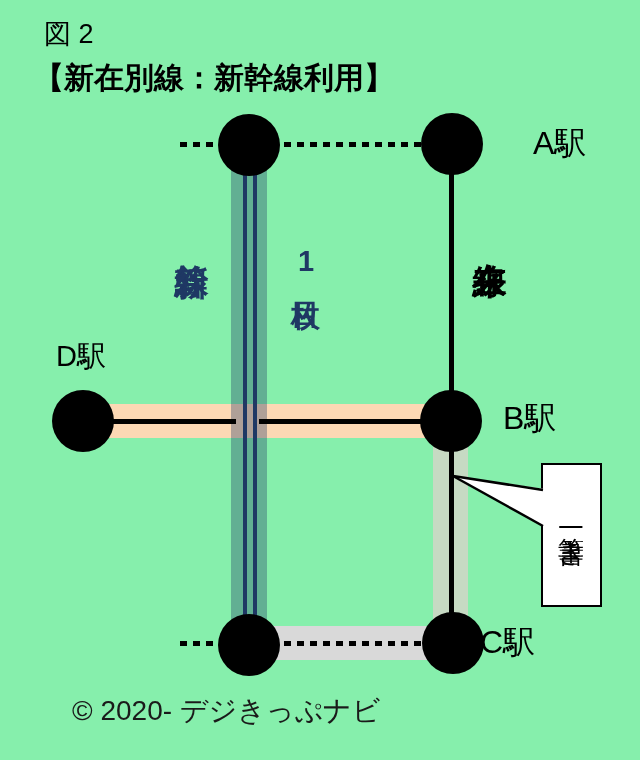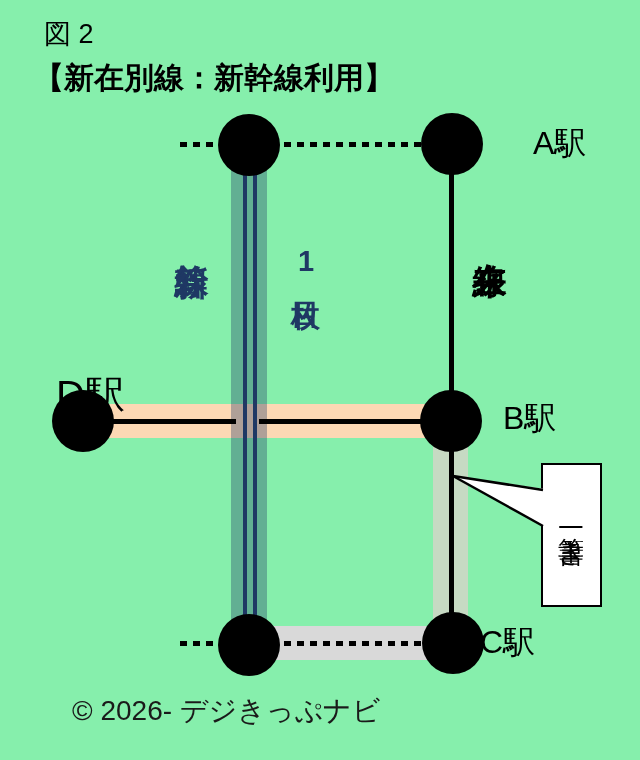--- a/index.html
+++ b/index.html
@@ -82,32 +82,32 @@
   <div class="dotted" style="left:180px;top:641px;width:273px;"></div>
 
   <div class="node" style="left:218px;top:114px;"></div>
   <div class="node" style="left:421px;top:113px;"></div>
   <div class="node" style="left:52px;top:390px;"></div>
   <div class="node" style="left:420px;top:390px;"></div>
   <div class="node" style="left:218px;top:614px;"></div>
   <div class="node" style="left:422px;top:612px;"></div>
 
   <div class="station-label" style="left:505px;top:126px;margin-left:28px;">A駅</div>
-  <div class="station-label" style="left:56px;top:341px;font-size:40px;margin-top:32px;">D駅</div>
+  <div class="station-label" style="left:56px;top:341px;font-size:29px;">D駅</div>
   <div class="station-label" style="left:503px;top:401px;">B駅</div>
   <div class="station-label" style="left:480px;top:625px;">C駅</div>
 
   <div class="vtext navy-label" style="left:175px;top:236px;color:#1f3864;font-size:34px;">新幹線</div>
   <div class="vtext navy-label" style="left:291px;top:245px;color:#1f3864;font-size:29px;">1枚目</div>
   <div class="vtext black-label" style="left:473px;top:236px;font-size:34px;">在来線</div>
 
   <div class="callout-box">
     <span class="callout-text">一筆書き</span>
   </div>
   <svg class="pointer-overlay" viewBox="0 0 640 760">
     <polygon points="453,476 545,489 545,527" fill="#ffffff"></polygon>
     <line x1="453" y1="476" x2="543" y2="490" stroke="#000" stroke-width="2.5"></line>
     <line x1="453" y1="476" x2="543" y2="526" stroke="#000" stroke-width="2.5"></line>
   </svg>
 
-  <div class="footer-text">© 2026- デジきっぷナビ</div>
+  <div class="footer-text">© 2020- デジきっぷナビ</div>
 
 </div>
 
 </body></html>

